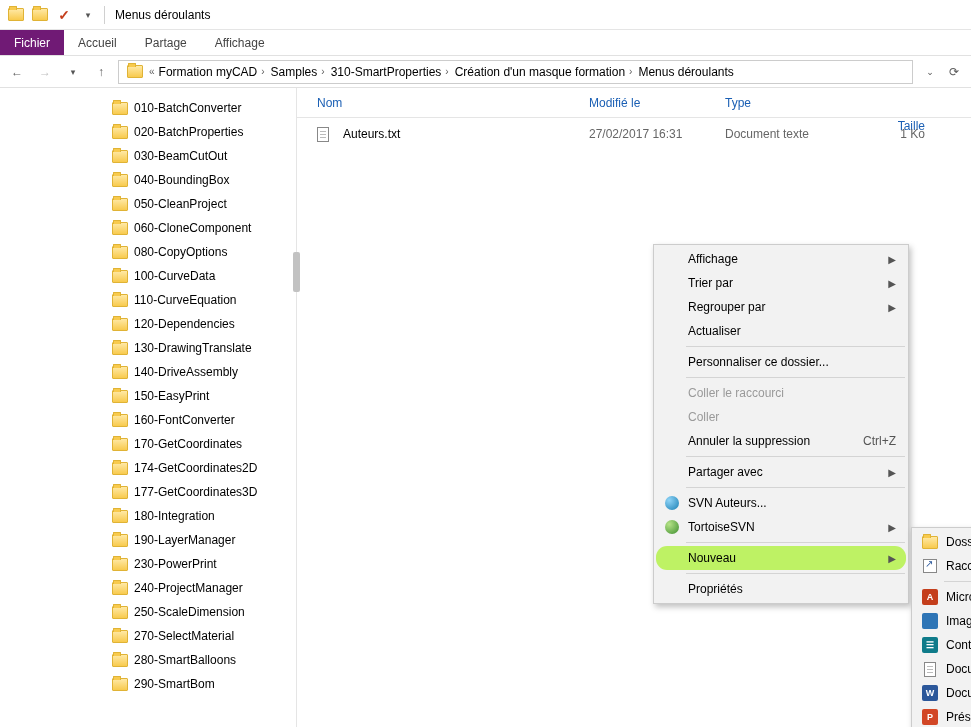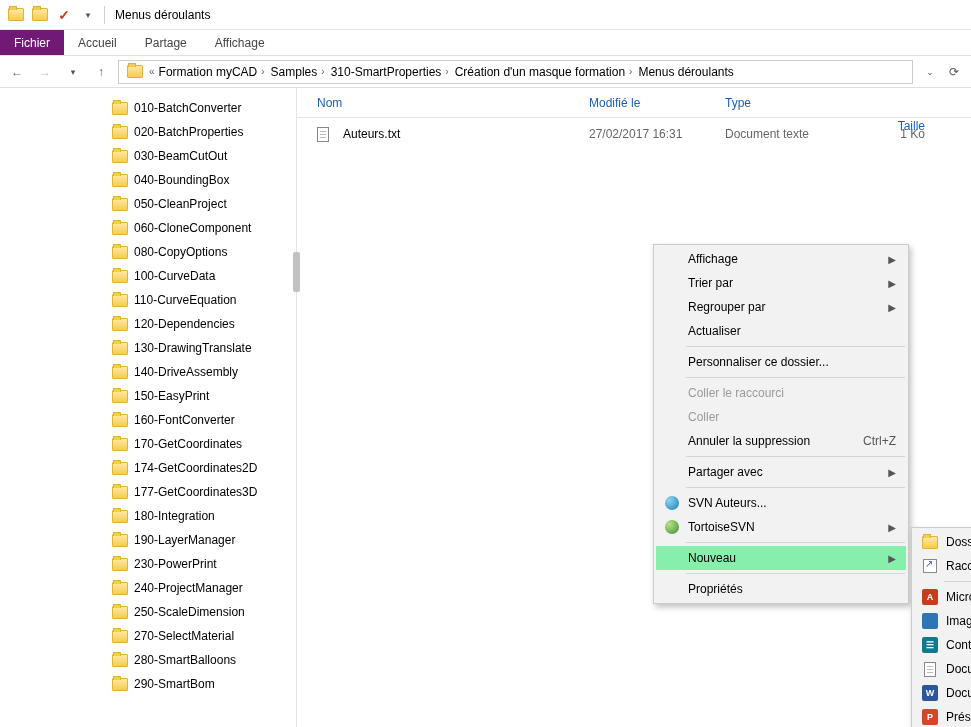--- a/index.html
+++ b/index.html
@@ -52,21 +52,21 @@
   
   .folder-ic{width:16px;height:13px;background:linear-gradient(#ffe9a6,#f8ca4d);border:1px solid #e0b335;border-radius:1px;position:relative;display:inline-block;}
   .folder-ic::before{content:"";position:absolute;top:-3px;left:0;width:6px;height:3px;background:#f8ca4d;border:1px solid #e0b335;border-bottom:none;border-radius:1px 1px 0 0;}
 
   .file-ic{width:12px;height:15px;border:1px solid #888;background:#fff;position:relative;display:inline-block;}
   .file-ic::after{content:"";position:absolute;left:2px;top:3px;right:2px;height:1px;background:#bbb;box-shadow:0 3px 0 #bbb,0 6px 0 #bbb;}
 
   
   .ctx{position:absolute;background:#f2f2f2;border:1px solid #cccccc;box-shadow:2px 3px 6px rgba(0,0,0,0.25);padding:2px;}
   .ctx .row{display:flex;align-items:center;height:24px;padding:0 10px 0 4px;white-space:nowrap;position:relative;}
-  .ctx .row.hover{background:#86efac;}
+  .ctx .row.hover{background:#bef264;border-radius:11px;}
   .ctx .row.dis{color:#9a9a9a;}
   .ctx .ic{width:24px;display:flex;align-items:center;justify-content:center;}
   .ctx .lbl{flex:1;padding-left:4px;}
   .ctx .sc{color:#555;padding-left:24px;}
   .ctx .sub{color:#555;font-size:10px;padding-left:10px;}
   .ctx hr{border:none;border-top:1px solid #d4d4d4;margin:3px 1px 3px 30px;}
 
   #ctx1{left:356px;top:156px;width:256px;}
   #ctx2{left:614px;top:439px;width:300px;}
   #ctx2 hr{margin-left:30px;}

